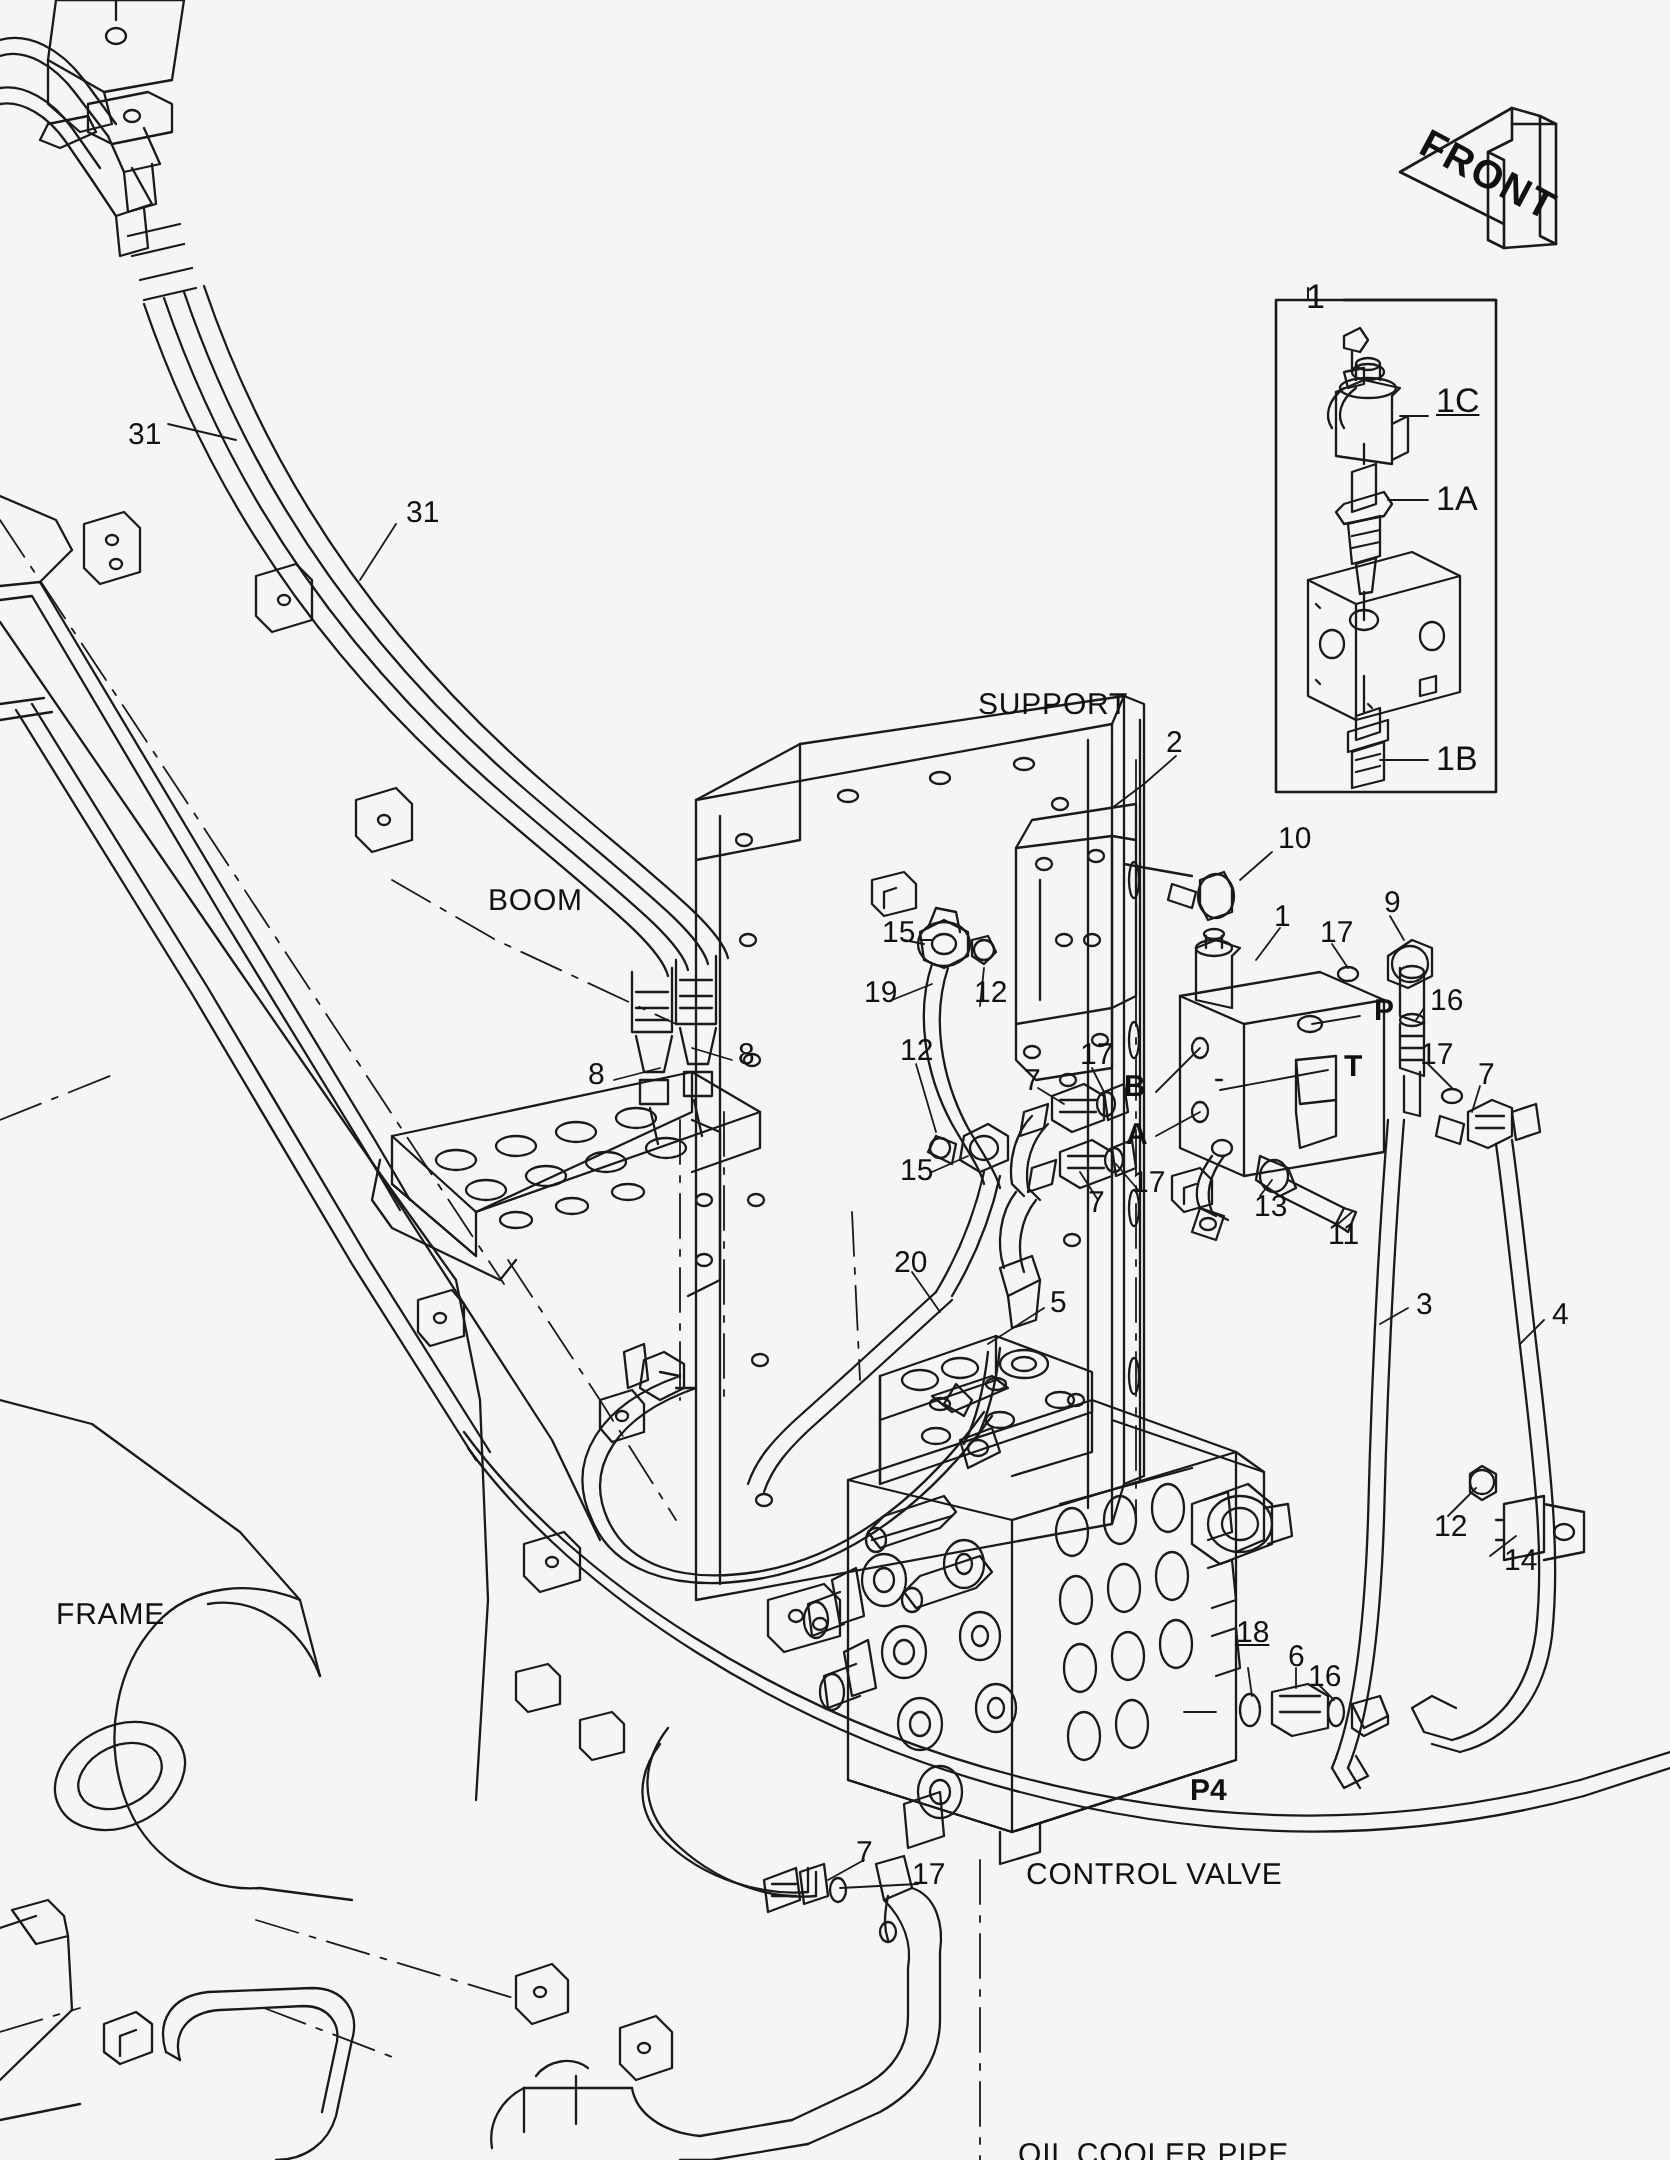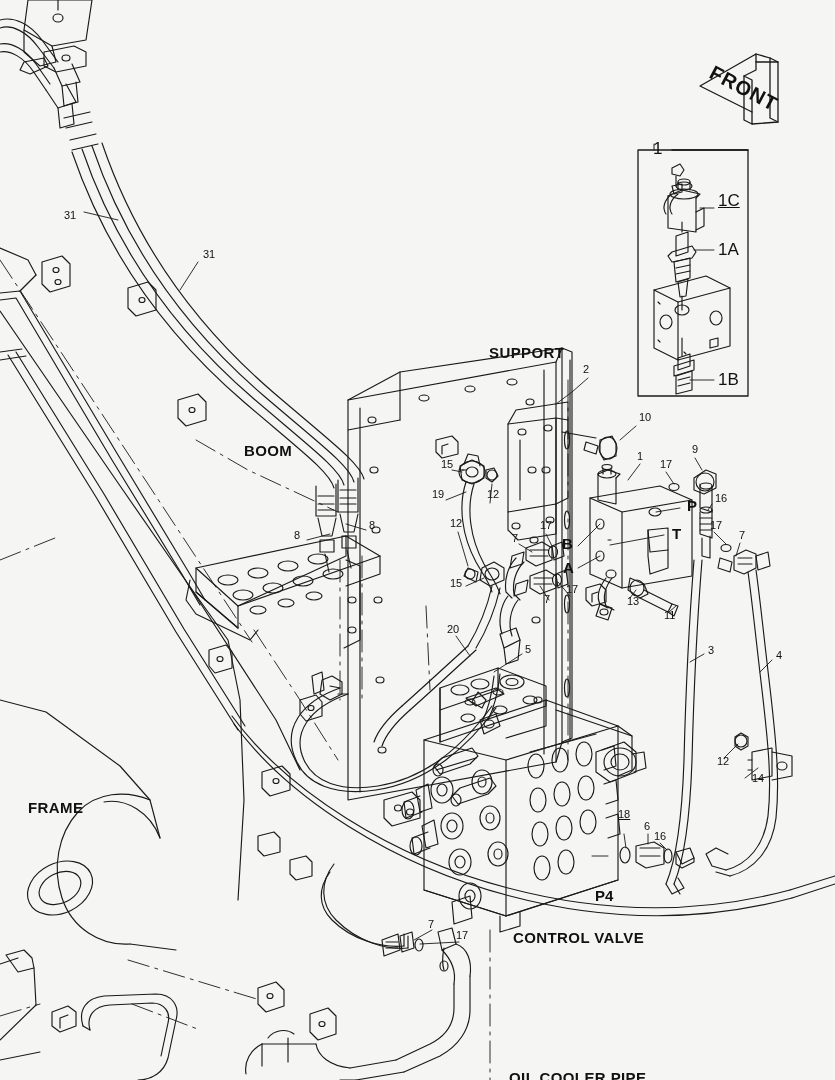--- a/index.html
+++ b/index.html
@@ -13,23 +13,23 @@
   #sheet{position:absolute;inset:0;width:835px;height:1080px;}
   svg.art{position:absolute;left:0;top:0;width:835px;height:1080px;}
   .lbl{
     position:absolute;
     font-family:"Liberation Sans", sans-serif;
     color:#111;
     white-space:nowrap;
     line-height:1;
     user-select:none;
   }
-  .num{font-size:11px;font-weight:400;}
+  .num{font-size:15px;font-weight:400;}
   .port{font-size:15px;font-weight:700;}
-  .cap{font-size:15px;font-weight:700;letter-spacing:.4px;}
+  .cap{font-size:15px;font-weight:400;letter-spacing:.4px;}
   .detnum{font-size:17px;font-weight:400;}
 </style>
 </head>
 <body style="background: rgb(245, 245, 244);">
 
 <div id="sheet">
 
   <svg class="art" viewBox="0 0 835 1080">
     <g fill="none" stroke="#1a1a1a" stroke-width="1.15" stroke-linejoin="round" stroke-linecap="round">
 

